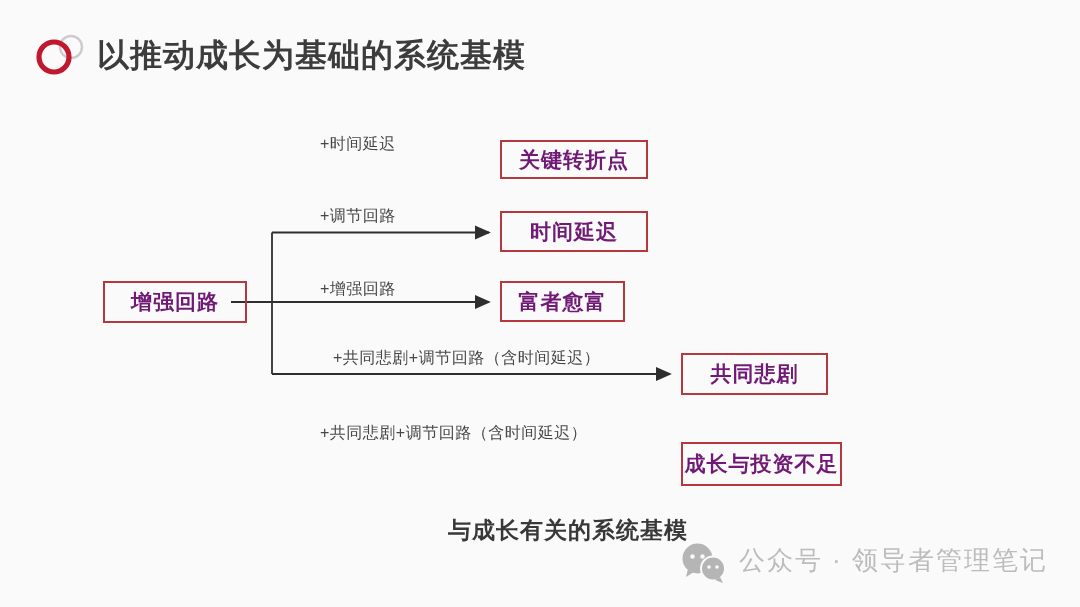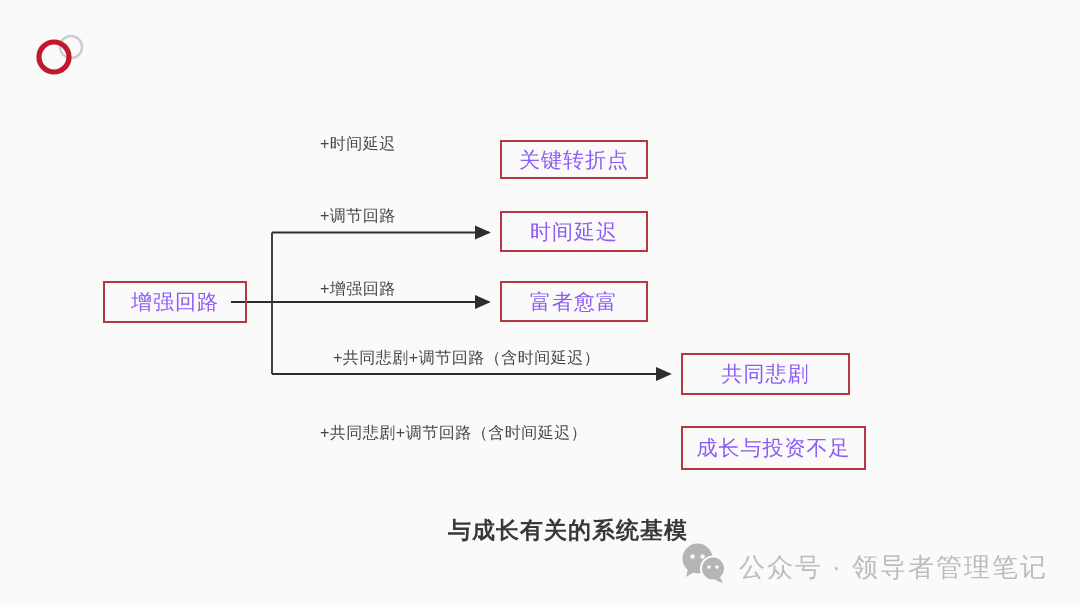--- a/index.html
+++ b/index.html
@@ -8,45 +8,45 @@
     font-family:"Liberation Sans","DejaVu Sans",sans-serif;overflow:hidden;
   }
   .title-icon{position:absolute;left:28px;top:28px;width:60px;height:52px;}
   .page-title{
     position:absolute;left:97px;top:34px;font-size:32px;font-weight:bold;
     color:#3c3c3c;letter-spacing:1px;white-space:nowrap;
   }
   
   .connectors{position:absolute;left:0;top:0;width:1080px;height:607px;}
   .node{
-    position:absolute;border:2px solid #b6383f;color:#8b5cf6;background:transparent;
+    position:absolute;border:2px solid #b6383f;color:#701a75;background:transparent;
     display:flex;align-items:center;justify-content:center;
-    font-size:21px;font-weight:400;letter-spacing:1px;white-space:nowrap;box-sizing:border-box;
+    font-size:21px;font-weight:700;letter-spacing:1px;white-space:nowrap;box-sizing:border-box;
   }
   .node-source      {left:103px;top:281px;width:144px;height:42px;}
   .node-turning     {left:500px;top:140px;width:148px;height:39px;}
   .node-limit       {left:500px;top:211px;width:148px;height:41px;}
-  .node-rich        {left:500px;top:281px;width:148px;height:41px;}
-  .node-tragedy     {left:681px;top:353px;width:169px;height:42px;}
-  .node-underinvest {left:681px;top:426px;width:185px;height:44px;}
+  .node-rich        {left:500px;top:281px;width:125px;height:41px;}
+  .node-tragedy     {left:681px;top:353px;width:147px;height:42px;}
+  .node-underinvest {left:681px;top:442px;width:161px;height:44px;}
   .edge-label{
     position:absolute;color:#474747;font-size:16px;letter-spacing:.5px;white-space:nowrap;
   }
   .label-delay  {left:320px;top:134px;}
   .label-balance{left:320px;top:206px;}
   .label-reinf  {left:320px;top:279px;}
   .label-combo1 {left:333px;top:348px;}
   .label-combo2 {left:320px;top:423px;}
   
   .caption{
     position:absolute;left:0;top:515px;width:1080px;text-align:center;
     font-size:23px;font-weight:bold;color:#383838;letter-spacing:1px;padding-left:28px;
   }
   
-  .footer{position:absolute;right:32px;top:543px;display:flex;align-items:flex-end;gap:12px;}
+  .footer{position:absolute;right:32px;top:543px;display:flex;align-items:flex-start;gap:12px;}
   .wechat-icon{width:46px;height:42px;}
   .footer-text{font-size:26px;color:#bcbcbc;letter-spacing:2px;white-space:nowrap;}
   
   .watermark{
     position:absolute;left:8px;top:560px;display:flex;align-items:center;gap:4px;
     opacity:.92;
   }
   .wm-icon{width:52px;height:40px;}
   .wm-text{
     font-size:27px;font-weight:bold;color:#ffffff;letter-spacing:2px;
@@ -55,20 +55,21 @@
 </style>
 </head>
 <body>
 
 <div class="slide">
 
   <svg class="title-icon" viewBox="0 0 60 52">
     <circle cx="43" cy="19" r="11" fill="none" stroke="#cccccc" stroke-width="2.4"></circle>
     <circle cx="26" cy="29" r="15" fill="none" stroke="#c0182e" stroke-width="5.2"></circle>
   </svg>
+  <div class="page-title">以推动成长为基础的系统基模</div>
 
   <svg class="connectors" viewBox="0 0 1080 607">
     <defs>
       <marker id="arrow" markerWidth="9" markerHeight="8" refX="8" refY="4" orient="auto">
         <path d="M0,0 L9,4 L0,8 Z" fill="#2e2e2e"></path>
       </marker>
     </defs>
     <line x1="272" y1="232.5" x2="272" y2="374" stroke="#2e2e2e" stroke-width="1.8"></line>
     <line x1="272" y1="232.5" x2="489" y2="232.5" stroke="#2e2e2e" stroke-width="1.8" marker-end="url(#arrow)"></line>
     <line x1="231" y1="302" x2="489" y2="302" stroke="#2e2e2e" stroke-width="1.8" marker-end="url(#arrow)"></line>

